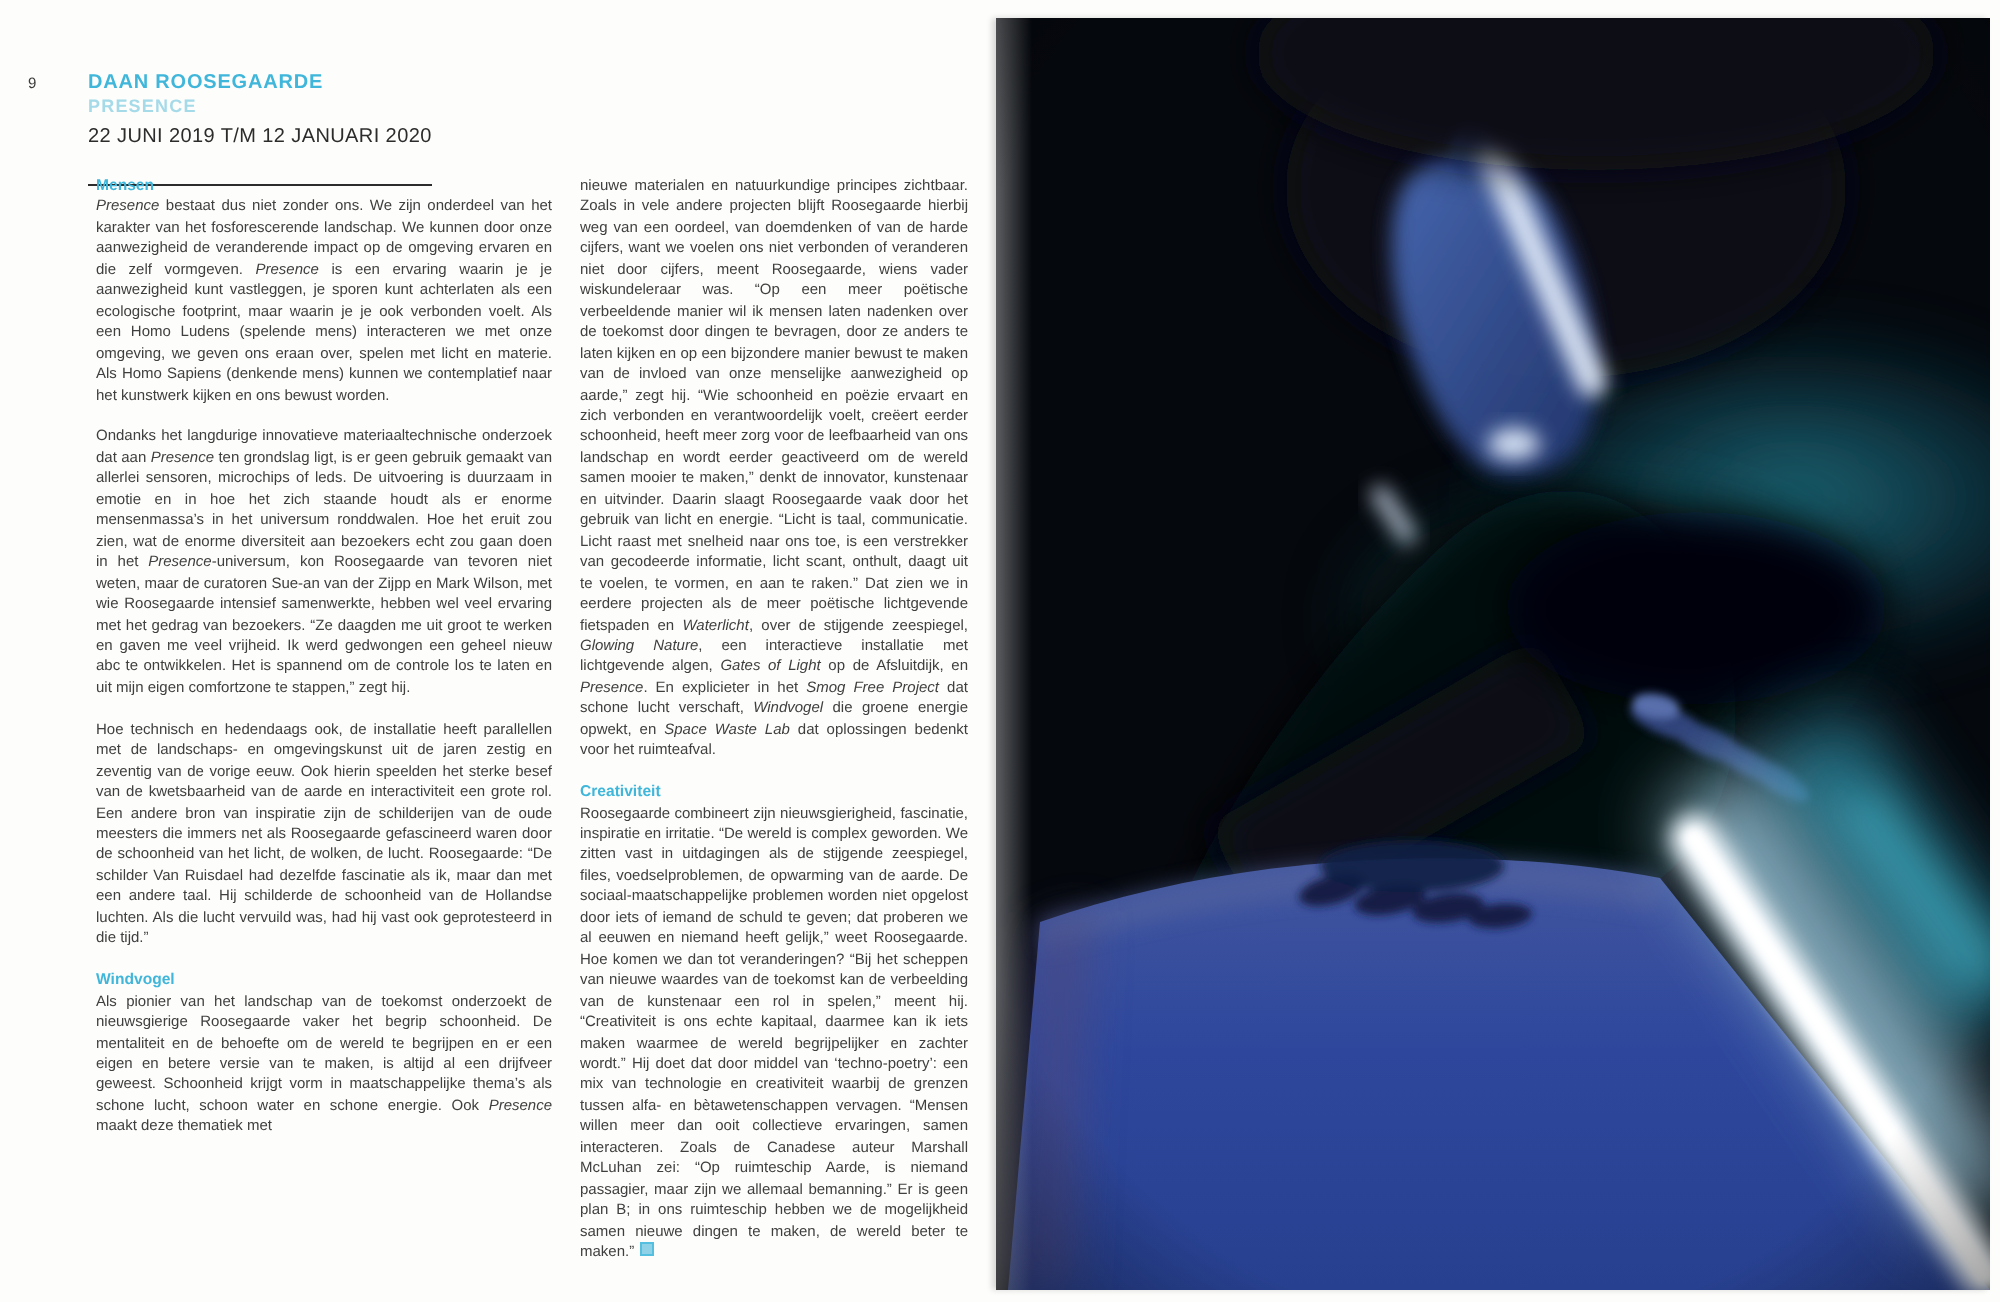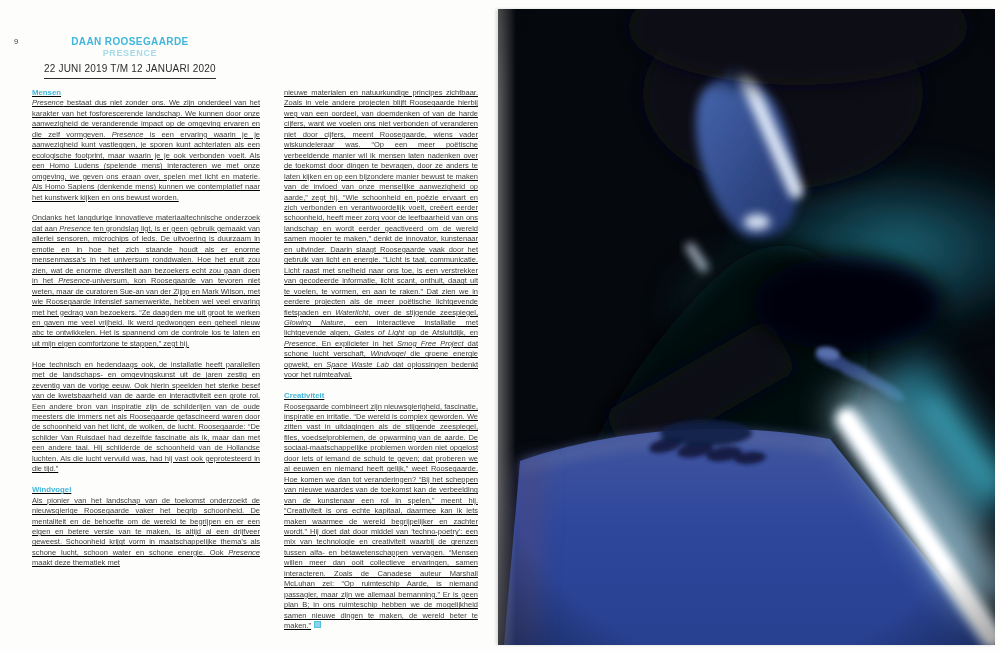--- a/index.html
+++ b/index.html
@@ -1,25 +1,25 @@
 <!DOCTYPE html>
 <html style="--accent: #3fb6da; --accent-light: #a5dae9;"><head>
 <meta charset="utf-8">
 <style>
   html,body{margin:0;padding:0;background:#e8e8e6;}
   .spread{position:relative;width:1000px;height:651px;background:#fdfdfb;overflow:hidden;
           font-family:"Liberation Sans","DejaVu Sans",sans-serif;}
   
   .page-number{position:absolute;left:14px;top:37px;font-size:7.5px;color:#3c3c3c;}
-  .article-header{position:absolute;left:44px;top:36px;text-align:center;}
+  .article-header{position:absolute;left:44px;top:36px;}
   .artist{font-size:10px;font-weight:bold;letter-spacing:.4px;color:var(--accent,#3fb6da);}
   .exhibition{font-size:9px;font-weight:bold;letter-spacing:.6px;color:var(--accent-light,#a5dae9);margin-top:1px;}
   .dates{display:inline-block;font-size:10px;font-weight:500;letter-spacing:.2px;color:#2c2c2c;
-         margin-top:2px;padding-bottom:4px;border-bottom:1.2px solid #2c2c2c;}
-  .columns{position:absolute;left:32px;top:88px;display:flex;gap:24px;text-decoration:underline;}
+         margin-top:2px;padding-bottom:18px;border-bottom:1.2px solid #2c2c2c;}
+  .columns{position:absolute;left:48px;top:88px;display:flex;gap:14px;}
   .col{color:#3f3f3f;font-size:7.5px;line-height:10.45px;text-align:justify;}
   .col-left{width:228px;}
   .col-right{width:194px;}
   .sec-heading{margin:0;font-size:7.8px;line-height:10.45px;font-weight:bold;color:var(--accent,#3fb6da);}
   .body-para{margin:0 0 10.45px 0;}
   .body-para em{font-style:italic;}
   .end-mark{display:inline-block;width:5px;height:5px;background:#8fd2e8;border:1px solid #55bfdf;
             margin-left:3px;vertical-align:baseline;}
   
   .photo{position:absolute;left:498px;top:9px;width:497px;height:636px;margin:0;background:#05080d;

